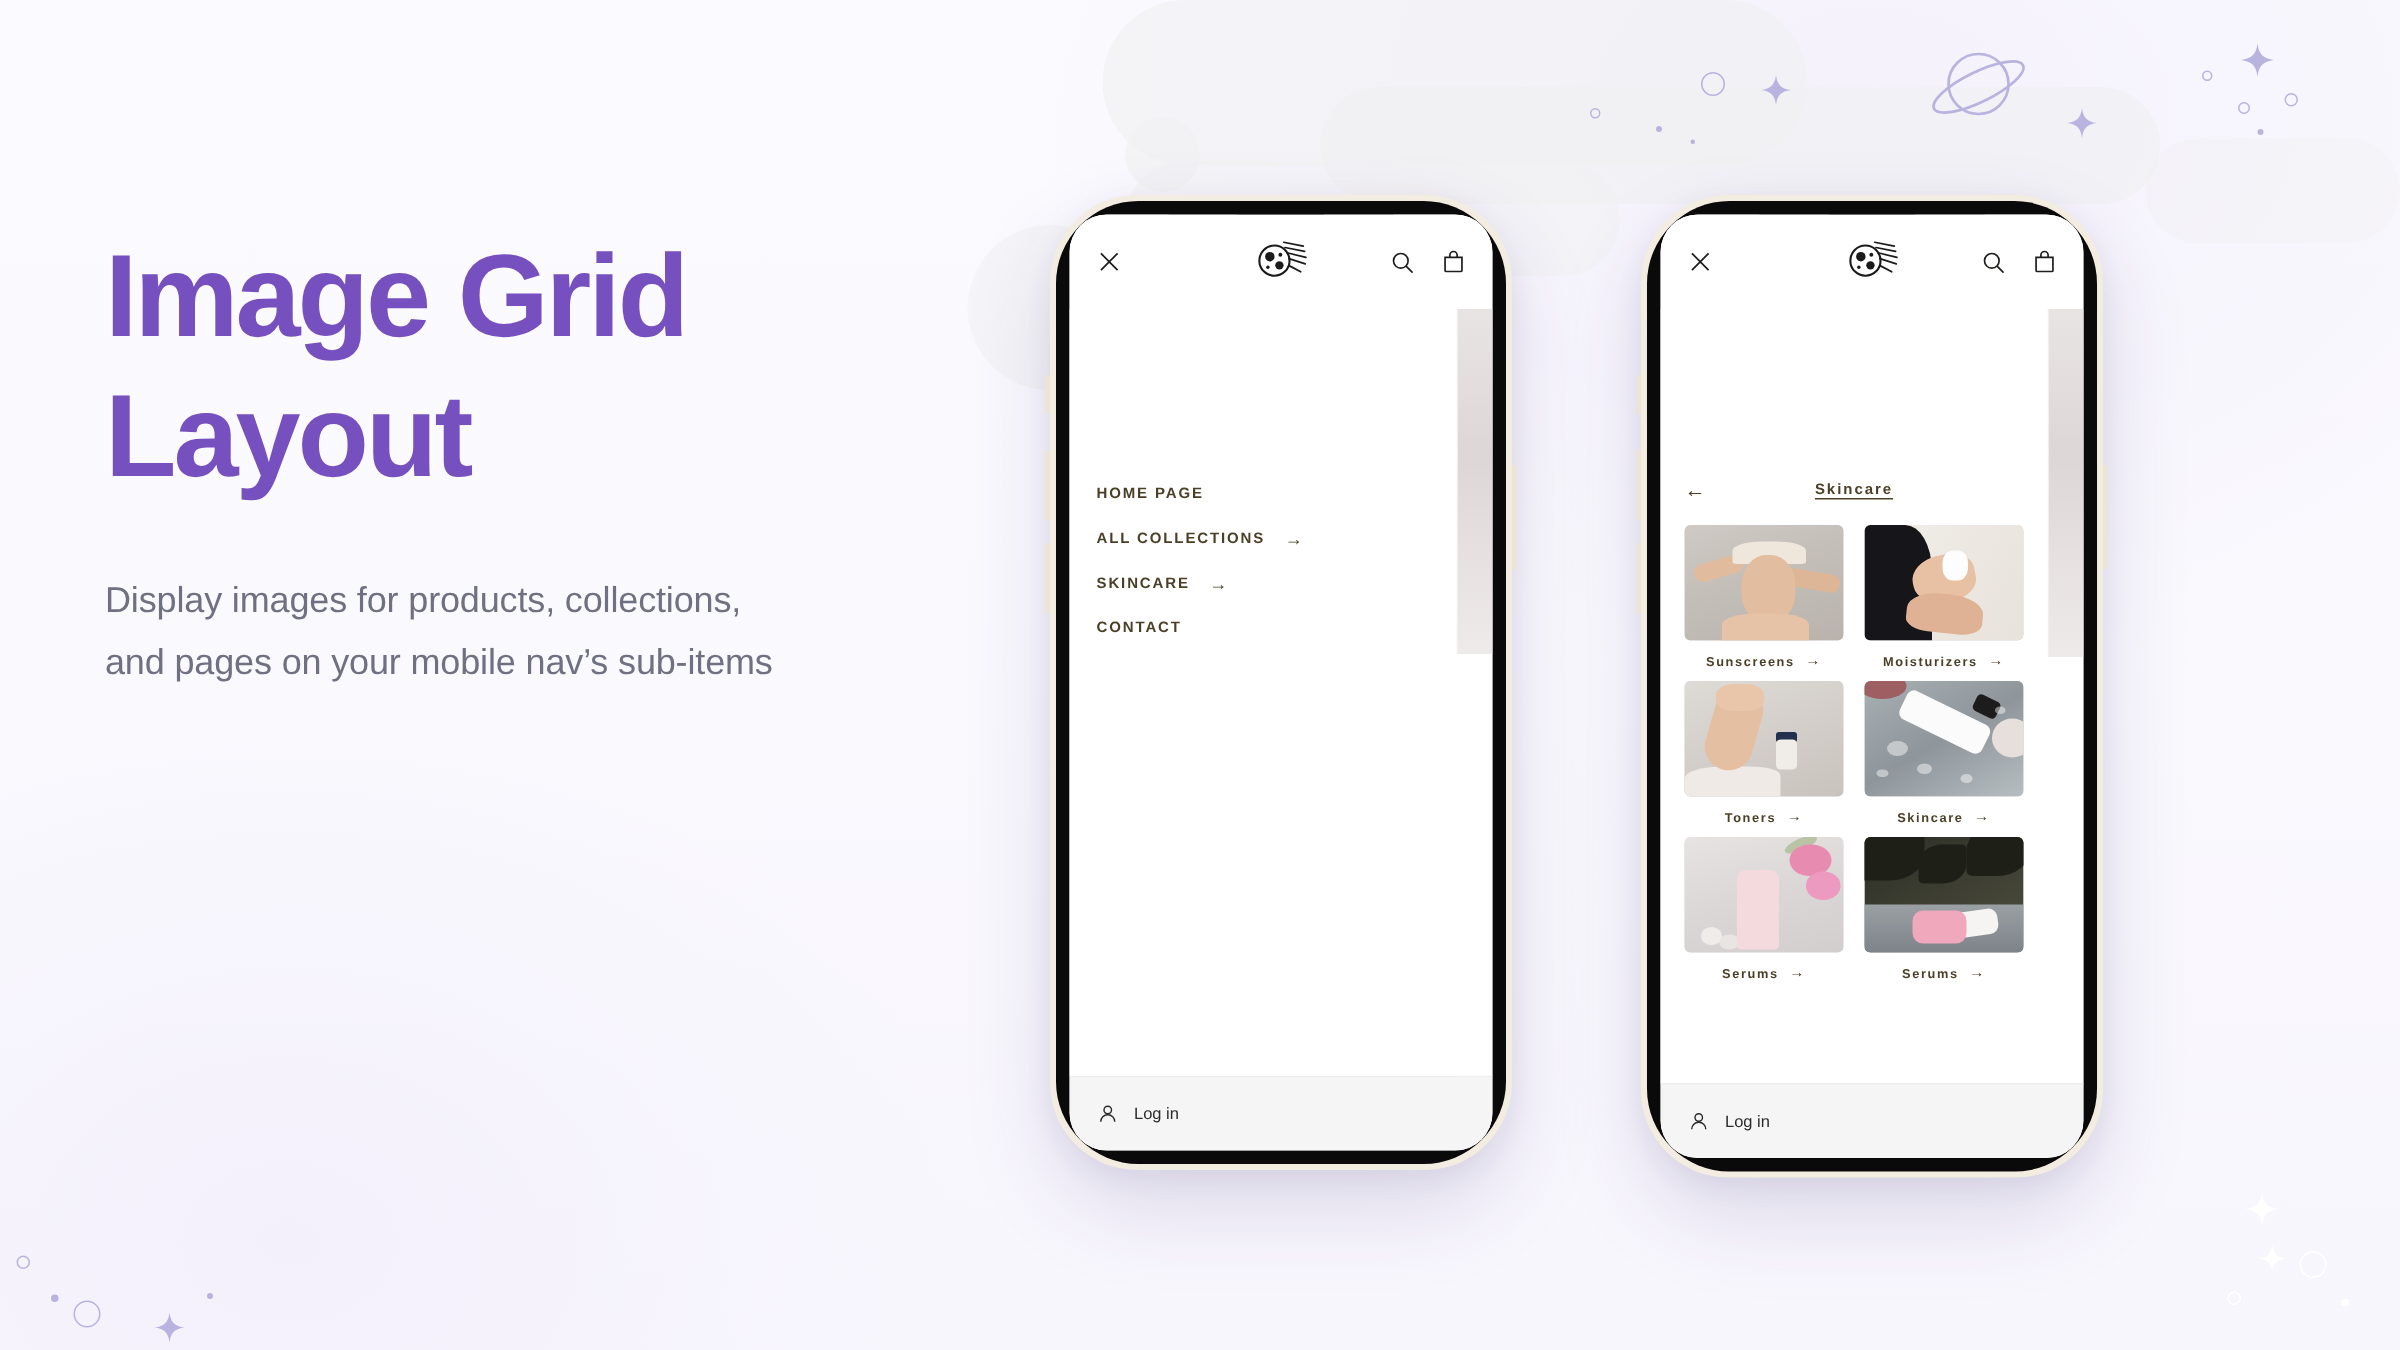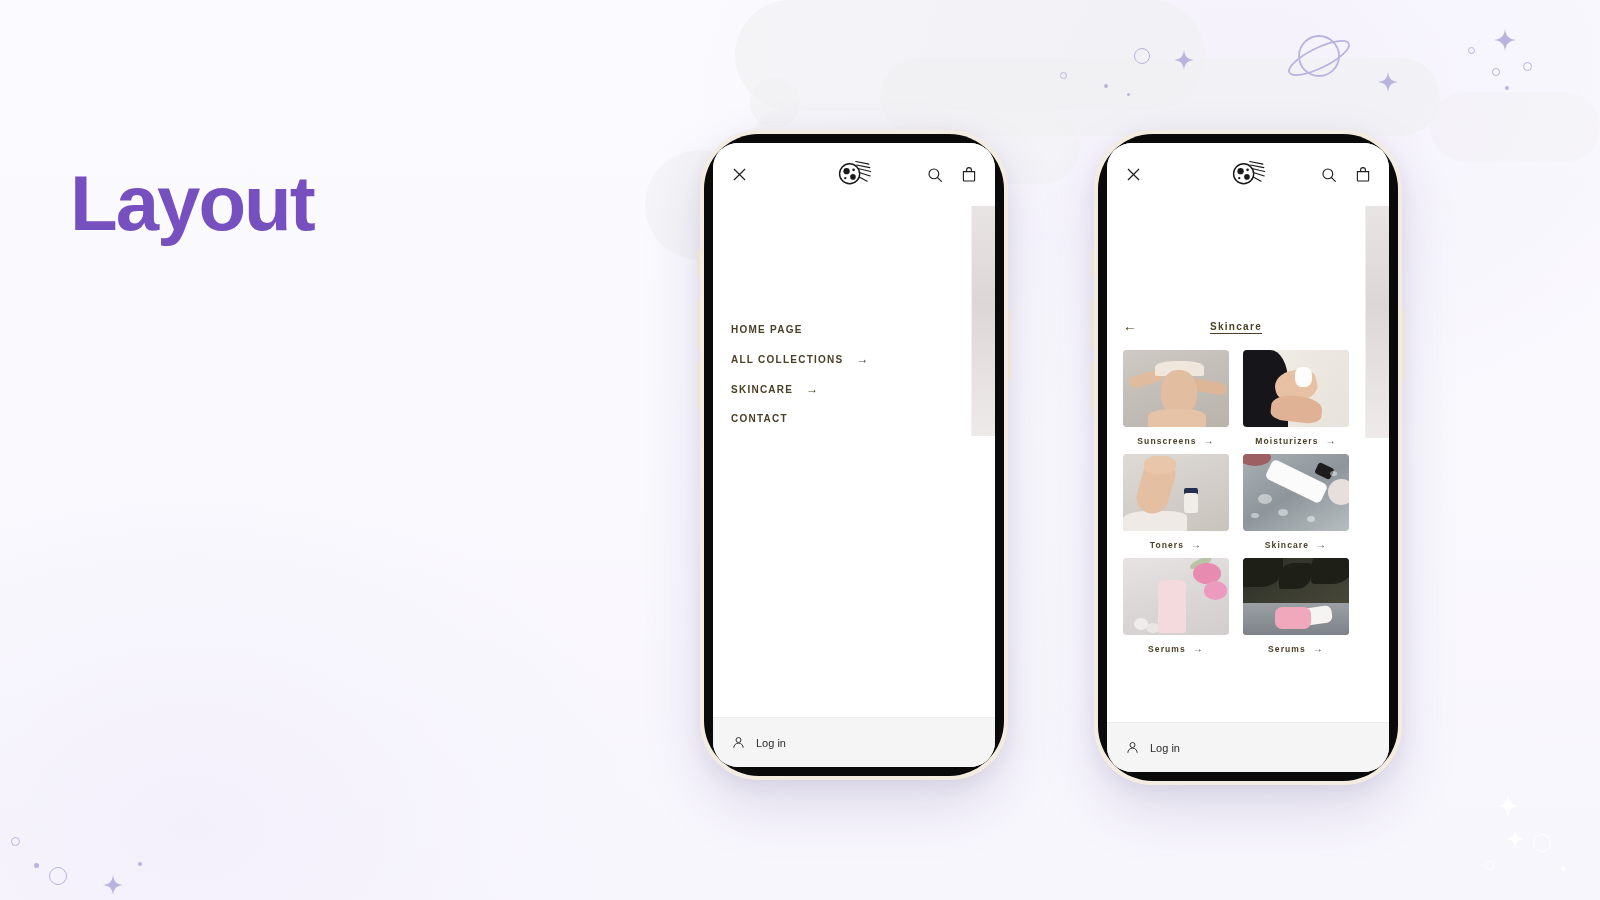--- a/index.html
+++ b/index.html
@@ -20,21 +20,21 @@
       linear-gradient(180deg,#fbfaff 0%, #faf9fe 45%, #f8f6fd 100%);
   }
   .blob { position:absolute; background:#f1f1f3; opacity:.62; border-radius:999px; filter:blur(.3px); }
 
   
   #copy { position:absolute; left:70px; top:160px; width:520px; z-index:3; }
   #page-title {
     font-size:78px; line-height:.96; font-weight:700;
     color:#7650be; letter-spacing:-2px;
   }
-  #page-title .l2 { display:block; margin-top:6px; }
+  #page-title .l2 { display:block; margin-top:18px; }
   #page-subtitle {
     margin-top:52px; font-size:24px; line-height:1.72;
     color:#6f7183; font-weight:400; letter-spacing:-.1px; max-width:470px;
   }
 
   
   .phone {
     position:absolute; z-index:4;
     border-radius:58px;
     background:#f3ece0;
@@ -241,22 +241,24 @@
   </svg>
 <svg class="doodle" style="left:1506px;top:830px;" width="18" height="18" viewBox="0 0 20 20">
     <path d="M10 0 C10.8 6.5 13.5 9.2 20 10 C13.5 10.8 10.8 13.5 10 20 C9.2 13.5 6.5 10.8 0 10 C6.5 9.2 9.2 6.5 10 0Z" fill="#ffffff"></path>
   </svg>
 <div class="doodle ring w" style="left:1533px;top:834px;width:18px;height:18px;"></div>
 <div class="doodle ring w" style="left:1485px;top:861px;width:9px;height:9px;border-width:1.2px;"></div>
 <div class="doodle dotf w" style="left:1561px;top:866px;width:5px;height:5px;"></div>
 
 <div id="copy">
   <h1 id="page-title">
+    <span>Image Grid</span>
     <span class="l2">Layout</span>
   </h1>
+  <p id="page-subtitle">Display images for products, collections, and pages on your mobile nav’s sub-items</p>
 </div>
 
 <div class="phone p1">
   <div class="side-btn b1"></div>
   <div class="side-btn b2"></div>
   <div class="side-btn b3"></div>
   <div class="side-btn r1"></div>
   <div class="phone-body">
     <div class="screen">
       <div class="notch">

